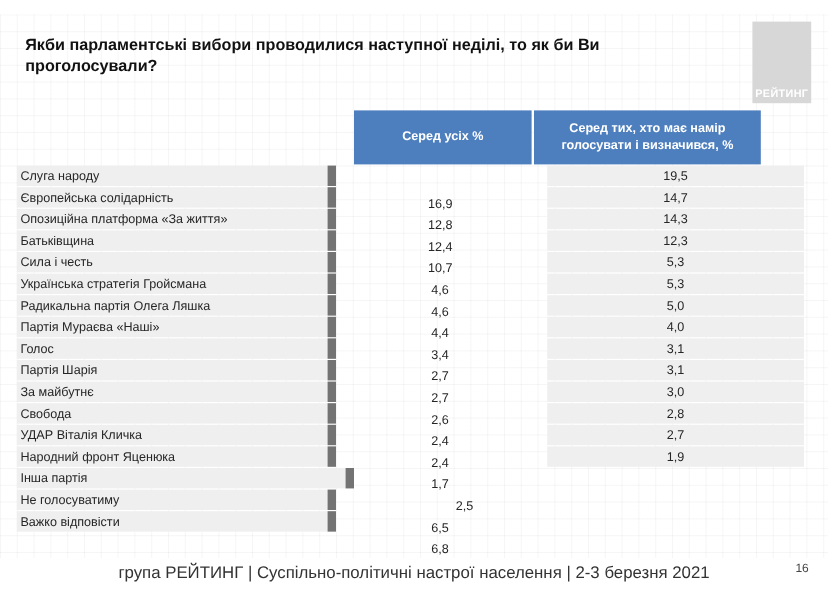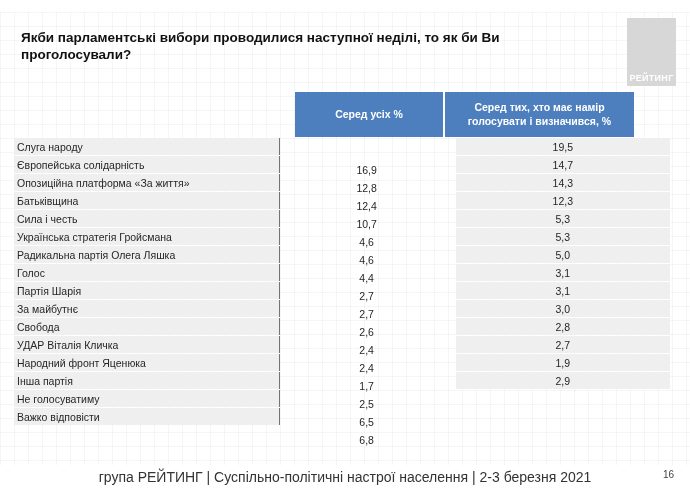--- a/index.html
+++ b/index.html
@@ -45,21 +45,21 @@
   .th1 { width: 148px; }
   .th2 { width: 189px; margin-left: 2px; }
   .row {
     display: flex; height: 17px; margin-top: 1px;
     font-size: 10.5px; color: #262626;
   }
   .cell {
     background: var(--row-gray, #efefef);
     display: flex; align-items: center; box-sizing: border-box;
   }
-  .cell.label { width: 281px; padding-left: 3px; border-right: 1px solid #737373; }
+  .cell.label { width: 281px; padding-left: 3px; border-right: 7px solid #737373; }
   .cell.val-all { width: 184px; justify-content: center; margin-top: 32px; }
   .cell.val-decided { width: 227px; justify-content: center; margin-left: 2px; }
   .cell.val-decided.empty { background: transparent; }
   .footer-text {
     position: absolute; left: 0; top: 469px; width: 690px;
     font-size: 14px; color: #333; text-align: center;
   }
   .page-number {
     position: absolute; right: 16px; top: 469px;
     font-size: 10px; color: #444;
@@ -118,20 +118,25 @@
     <div class="cell val-all">4,6</div>
     <div class="cell val-decided">5,3</div>
   </div>
 
   <div class="row">
     <div class="cell label">Радикальна партія Олега Ляшка</div>
     <div class="cell val-all">4,4</div>
     <div class="cell val-decided">5,0</div>
   </div>
 
+  <div class="row">
+    <div class="cell label">Партія Мураєва «Наші»</div>
+    <div class="cell val-all">3,4</div>
+    <div class="cell val-decided">4,0</div>
+  </div>
 
   <div class="row">
     <div class="cell label">Голос</div>
     <div class="cell val-all">2,7</div>
     <div class="cell val-decided">3,1</div>
   </div>
 
   <div class="row">
     <div class="cell label">Партія Шарія</div>
     <div class="cell val-all">2,7</div>
@@ -158,21 +163,20 @@
 
   <div class="row">
     <div class="cell label">Народний фронт Яценюка</div>
     <div class="cell val-all">1,7</div>
     <div class="cell val-decided">1,9</div>
   </div>
 
   <div class="row">
     <div class="cell label">Інша партія</div>
     <div class="cell val-all">2,5</div>
-    <div class="cell val-decided">2,9</div>
   </div>
 
   <div class="row">
     <div class="cell label">Не голосуватиму</div>
     <div class="cell val-all">6,5</div>
     <div class="cell val-decided empty"></div>
   </div>
 
   <div class="row">
     <div class="cell label">Важко відповісти</div>

